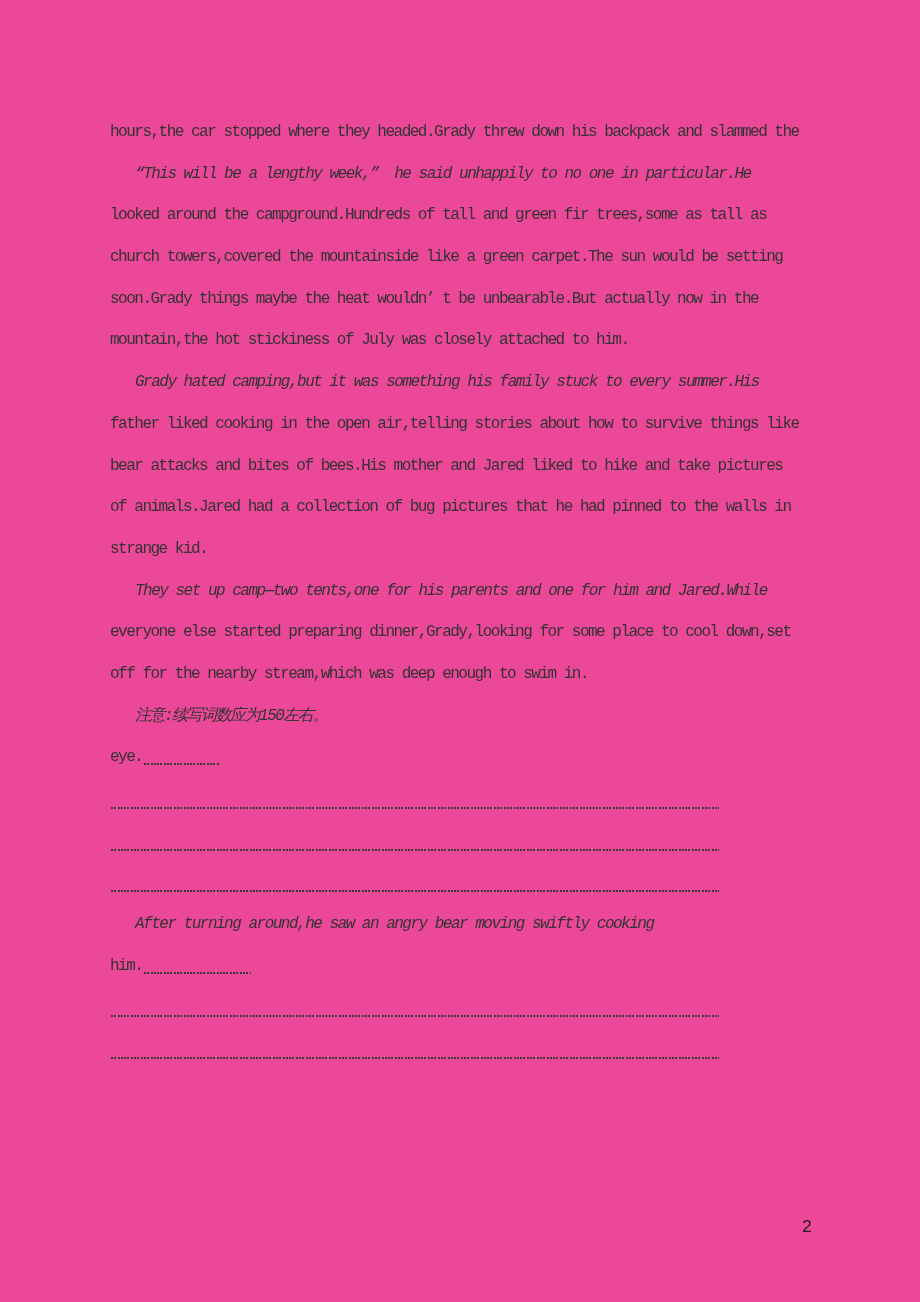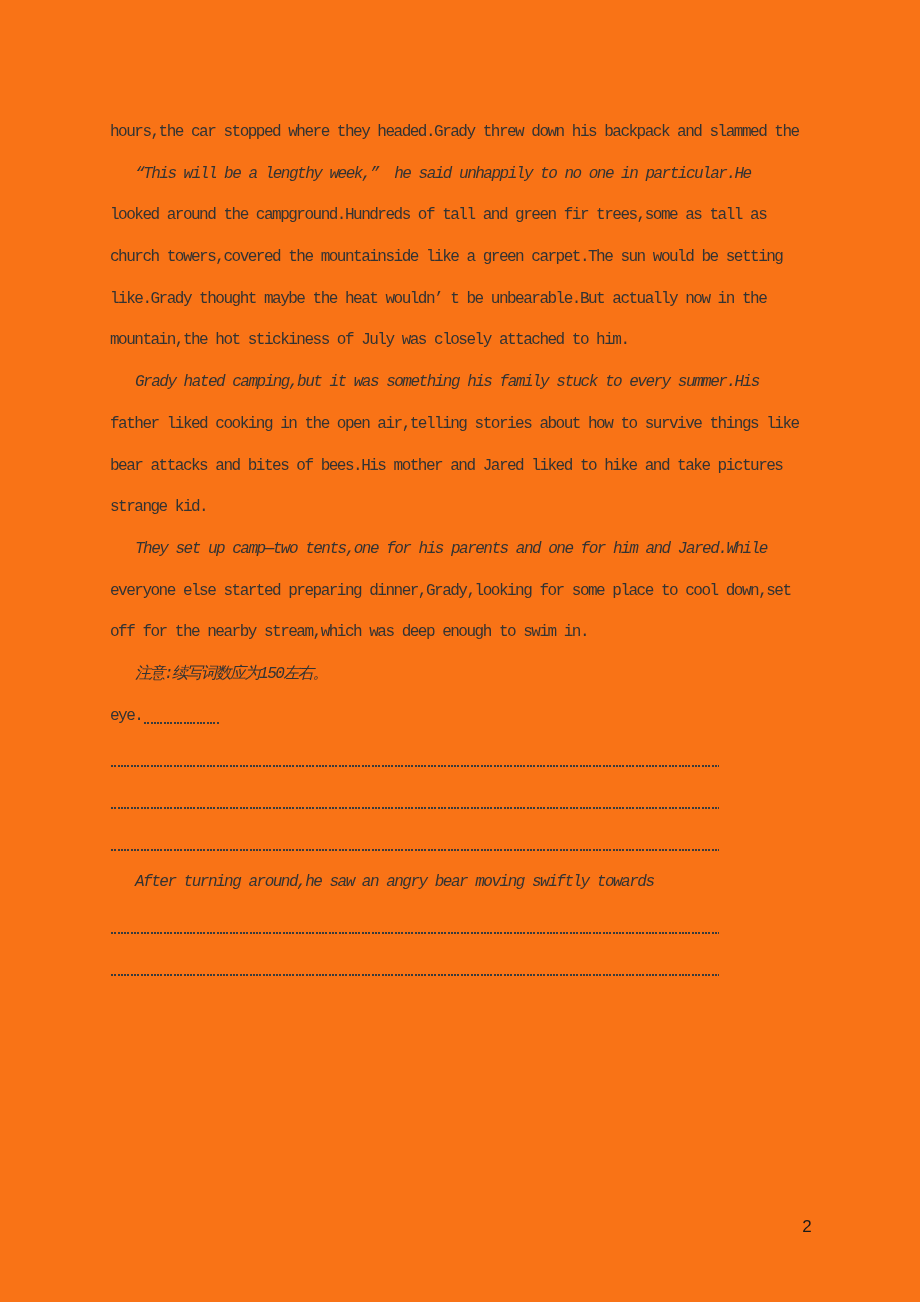--- a/index.html
+++ b/index.html
@@ -10,21 +10,21 @@
   body {
     width: 920px;
     height: 1302px;
     position: relative;
     overflow: hidden;
     font-family: "Liberation Mono", "DejaVu Sans Mono", monospace;
   }
   .doc-page {
     position: absolute;
     inset: 0;
-    background: #f97316;
+    background: #ec4899;
   }
   .text-block {
     position: absolute;
     left: 110px;
     top: 112px;
     width: 760px;
   }
   .line {
     height: 41.7px;
     line-height: 41.7px;
@@ -73,32 +73,34 @@
 </style>
 </head>
 <body>
 
 <div class="doc-page">
   <div class="text-block">
       <div class="line"><span>hours,the car stopped where they headed.Grady threw down his backpack and slammed the</span></div>
       <div class="line indent"><span>“This will be a lengthy week,”  he said unhappily to no one in particular.He</span></div>
       <div class="line"><span>looked around the campground.Hundreds of tall and green fir trees,some as tall as</span></div>
       <div class="line"><span>church towers,covered the mountainside like a green carpet.The sun would be setting</span></div>
-      <div class="line"><span>like.Grady thought maybe the heat wouldn’ t be unbearable.But actually now in the</span></div>
+      <div class="line"><span>soon.Grady things maybe the heat wouldn’ t be unbearable.But actually now in the</span></div>
       <div class="line"><span>mountain,the hot stickiness of July was closely attached to him.</span></div>
       <div class="line indent"><span>Grady hated camping,but it was something his family stuck to every summer.His</span></div>
       <div class="line"><span>father liked cooking in the open air,telling stories about how to survive things like</span></div>
       <div class="line"><span>bear attacks and bites of bees.His mother and Jared liked to hike and take pictures</span></div>
+      <div class="line"><span>of animals.Jared had a collection of bug pictures that he had pinned to the walls in</span></div>
       <div class="line"><span>strange kid.</span></div>
       <div class="line indent"><span>They set up camp—two tents,one for his parents and one for him and Jared.While</span></div>
       <div class="line"><span>everyone else started preparing dinner,Grady,looking for some place to cool down,set</span></div>
       <div class="line"><span>off for the nearby stream,which was deep enough to swim in.</span></div>
       <div class="line indent"><span>注意:续写词数应为150左右。</span></div>
       <div class="line"><span>eye.</span><span class="inline-blank" style="width: 75px;"></span></div>
       <div class="line rule"><div class="rule-bar"></div></div>
       <div class="line rule"><div class="rule-bar"></div></div>
       <div class="line rule"><div class="rule-bar"></div></div>
-      <div class="line indent"><span>After turning around,he saw an angry bear moving swiftly towards</span></div>
+      <div class="line indent"><span>After turning around,he saw an angry bear moving swiftly cooking</span></div>
+      <div class="line"><span>him.</span><span class="inline-blank" style="width: 107px;"></span></div>
       <div class="line rule"><div class="rule-bar"></div></div>
       <div class="line rule"><div class="rule-bar"></div></div>
     </div>
   <div class="page-number">2</div>
 </div>
 
 </body></html>

